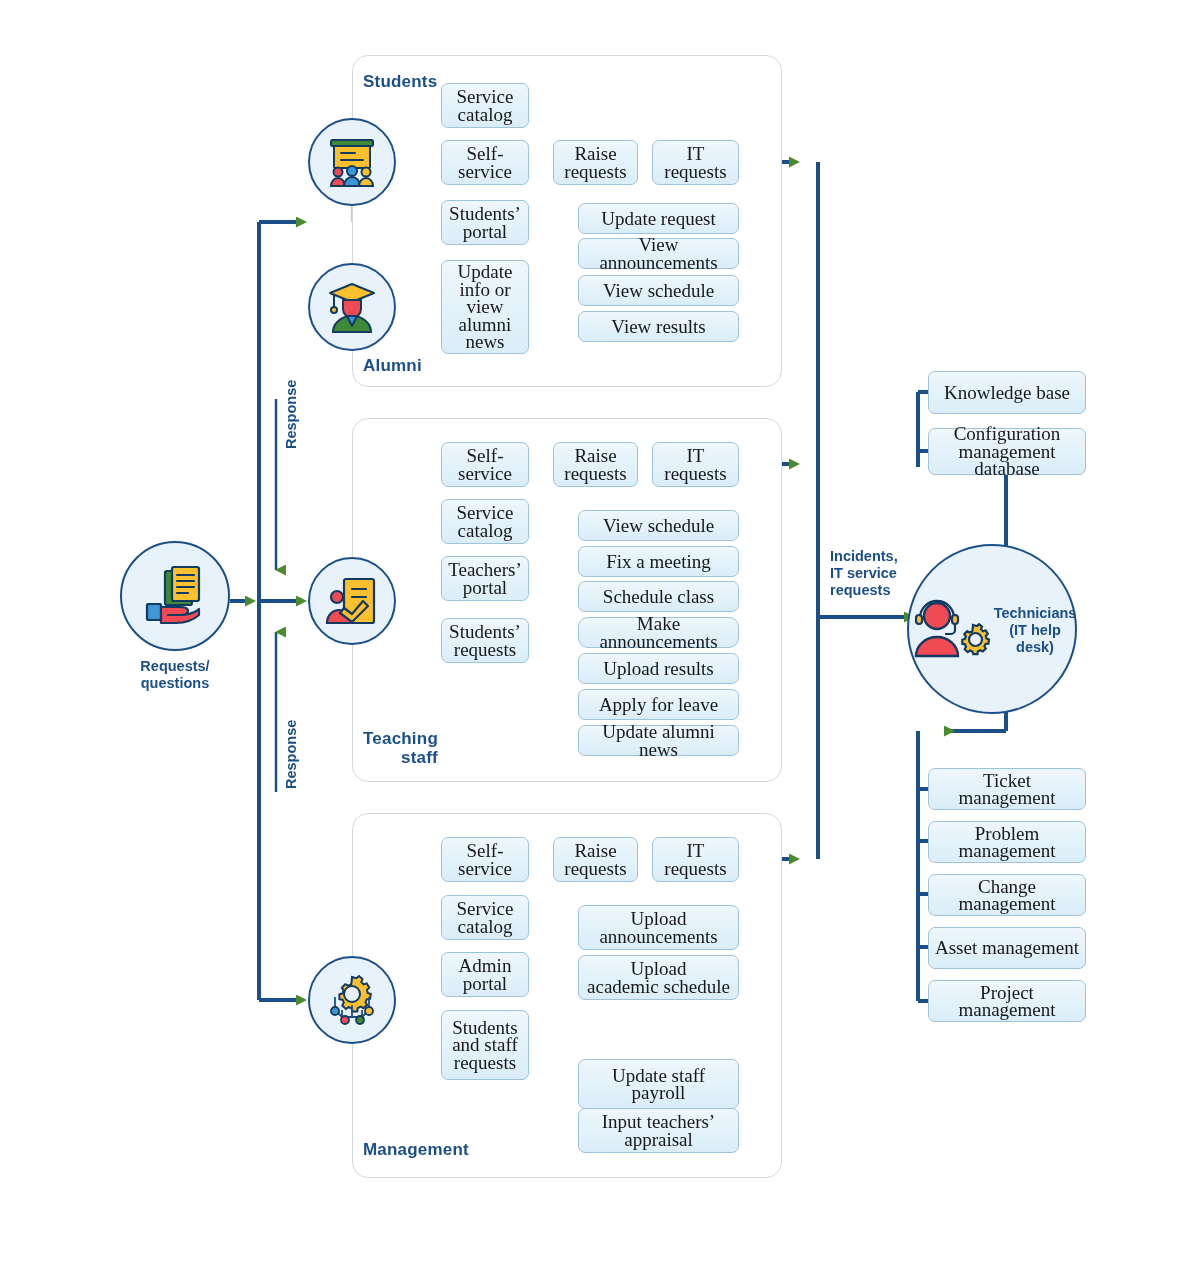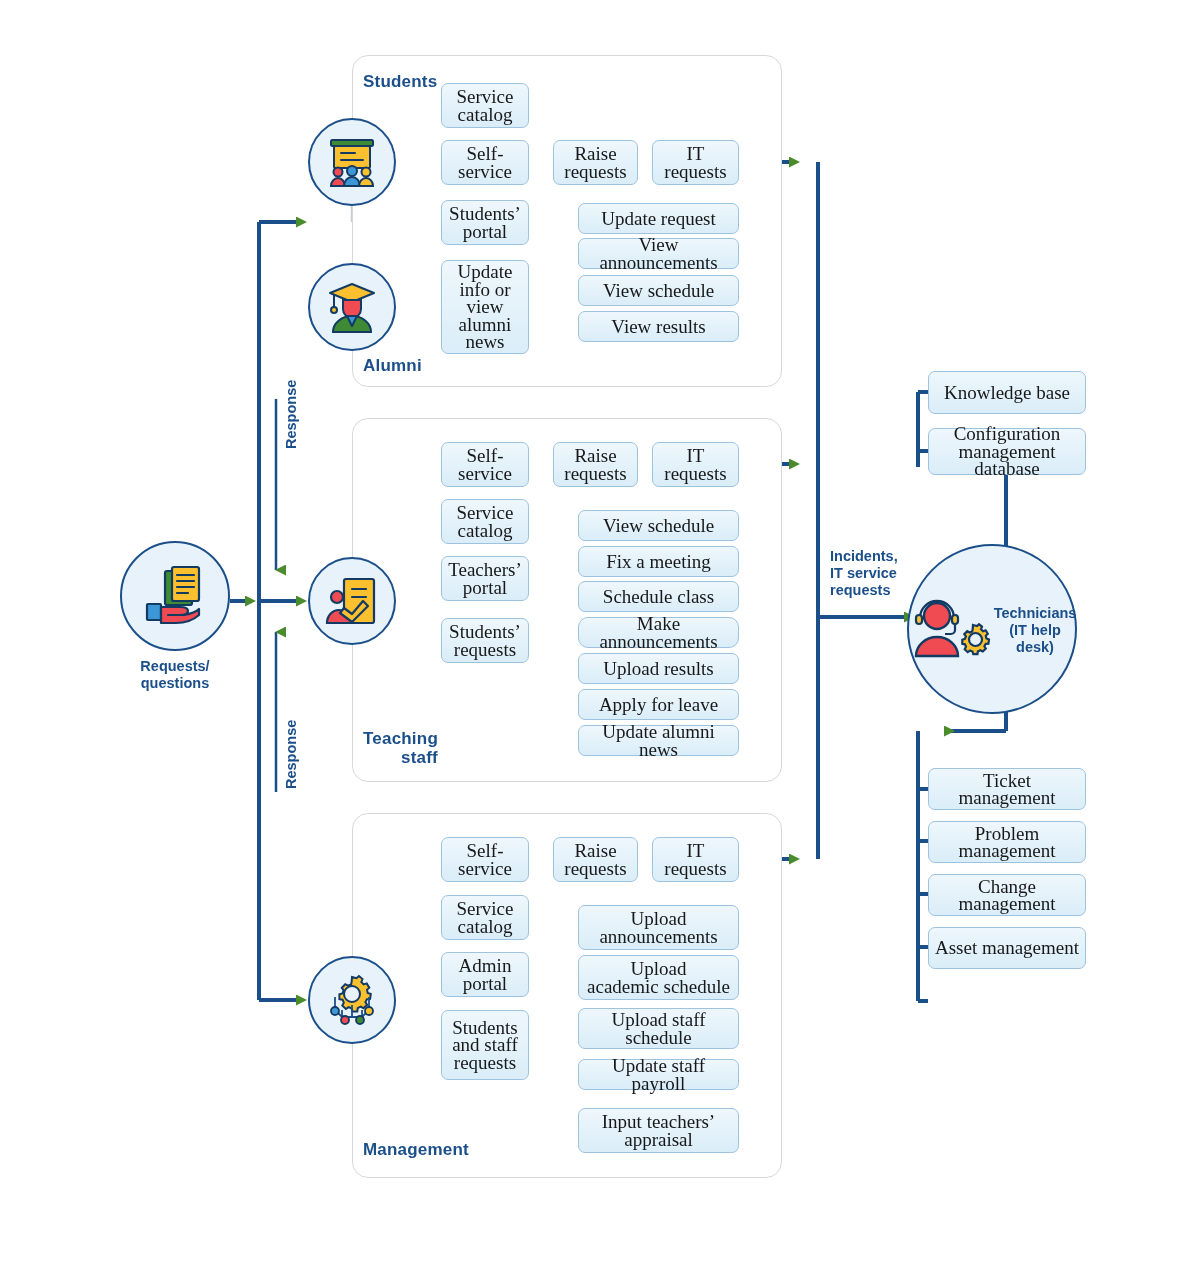--- a/index.html
+++ b/index.html
@@ -318,27 +318,27 @@
 requests</div>
   <div class="node" style="left:553px;top:837px;width:85px;height:45px;">Raise
 requests</div>
   <div class="node" style="left:652px;top:837px;width:87px;height:45px;">IT
 requests</div>
 
   <div class="node" style="left:578px;top:905px;width:161px;height:45px;">Upload
 announcements</div>
   <div class="node" style="left:578px;top:955px;width:161px;height:45px;">Upload
 academic schedule</div>
-  <div class="node" style="left:578px;top:1008px;width:161px;height:41px;">Upload staff schedule</div>
-  <div class="node" style="left:578px;top:1059px;width:161px;height:31px;">Update staff payroll</div>
+  <div class="node" style="left:578px;top:1059px;width:161px;height:50px;">Update staff payroll</div>
   <div class="node" style="left:578px;top:1108px;width:161px;height:45px;">Input teachers’
 appraisal</div>
 
   <div class="node" style="left:928px;top:371px;width:158px;height:43px;">Knowledge base</div>
   <div class="node" style="left:928px;top:428px;width:158px;height:47px;">Configuration
 management database</div>
 
   <div class="node" style="left:928px;top:768px;width:158px;height:42px;">Ticket management</div>
   <div class="node" style="left:928px;top:821px;width:158px;height:42px;">Problem management</div>
   <div class="node" style="left:928px;top:874px;width:158px;height:42px;">Change management</div>
   <div class="node" style="left:928px;top:927px;width:158px;height:42px;">Asset management</div>
+  <div class="node" style="left:928px;top:980px;width:158px;height:42px;">Project management</div>
 
 </div>
 
 </body></html>

